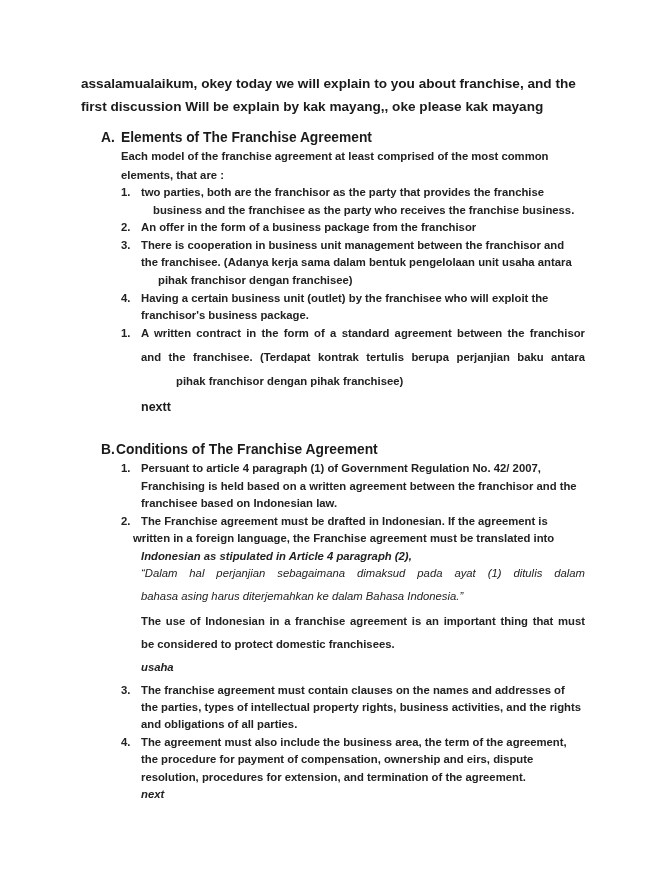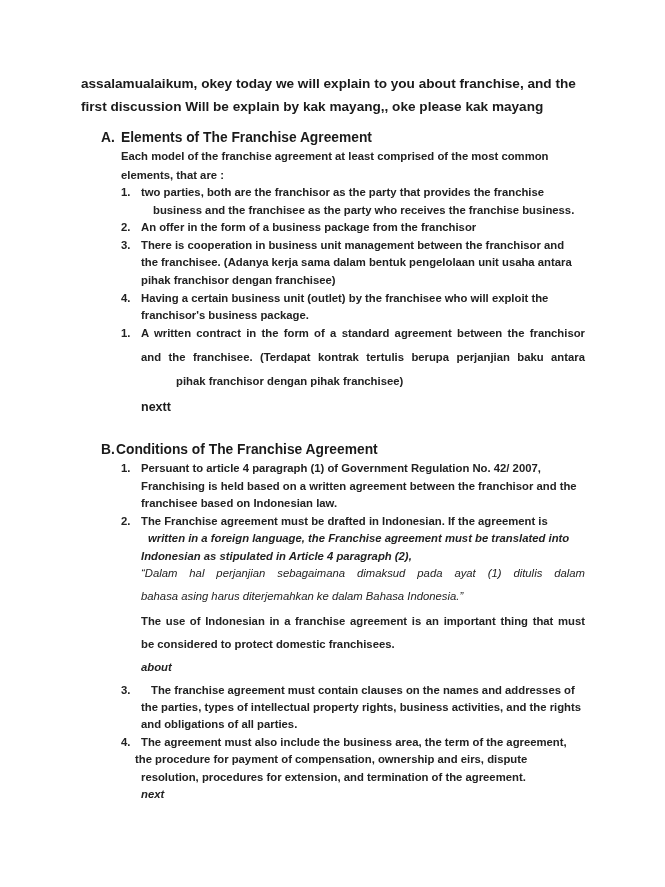--- a/index.html
+++ b/index.html
@@ -32,21 +32,21 @@
   <div class="num" style="left:121px; top:186px;">1.</div>
   <div class="abs body" style="left:141px; top:186px;">two parties, both are the franchisor as the party that provides the franchise</div>
   <div class="abs body" style="left:141px; top:204px;padding-left:12px;">business and the franchisee as the party who receives the franchise business.</div>
 
   <div class="num" style="left:121px; top:221px;">2.</div>
   <div class="abs body" style="left:141px; top:221px;">An offer in the form of a business package from the franchisor</div>
 
   <div class="num" style="left:121px; top:239px;">3.</div>
   <div class="abs body" style="left:141px; top:239px;">There is cooperation in business unit management between the franchisor and</div>
   <div class="abs body" style="left:141px; top:256px;">the franchisee.  (Adanya kerja sama dalam bentuk pengelolaan unit usaha antara</div>
-  <div class="abs body" style="left:141px; top:274px;">pihak franchisor dengan franchisee)</div>
+  <div class="abs body" style="left:158px; top:274px;">pihak franchisor dengan franchisee)</div>
 
   <div class="num" style="left:121px; top:292px;">4.</div>
   <div class="abs body" style="left:141px; top:292px;"> Having a certain business unit (outlet) by the franchisee who will exploit the</div>
   <div class="abs body" style="left:141px; top:309px;">franchisor's business package.</div>
 
   <div class="num" style="left:121px; top:327px;">1.</div>
   <div class="abs body justify" style="left:141px; top:327px; width:444px;">A written contract in the form of a standard agreement between the franchisor</div>
   <div class="abs body justify" style="left:141px; top:351px; width:444px;">and the franchisee. (Terdapat kontrak tertulis berupa perjanjian baku antara</div>
   <div class="abs body" style="left:141px; top:375px;padding-left:35px;">pihak franchisor dengan pihak franchisee)</div>
 
@@ -55,32 +55,32 @@
   <div class="abs heading" style="left:101px; top:442px;">B.</div>
   <div class="abs heading" style="left:116px; top:442px;">Conditions of The Franchise Agreement</div>
 
   <div class="num" style="left:121px; top:462px;">1.</div>
   <div class="abs body" style="left:141px; top:462px;">Persuant to article 4 paragraph (1) of Government Regulation No. 42/ 2007,</div>
   <div class="abs body" style="left:141px; top:480px;">Franchising is held based on a written agreement between the franchisor and the</div>
   <div class="abs body" style="left:141px; top:497px;">franchisee based on Indonesian law.</div>
 
   <div class="num" style="left:121px; top:515px;">2.</div>
   <div class="abs body" style="left:141px; top:515px;">The Franchise agreement must be drafted in Indonesian. If the agreement is</div>
-  <div class="abs body" style="left:148px; top:532px;font-style:italic;">written in a foreign language, the Franchise agreement must be translated into</div>
+  <div class="abs body" style="left:133px; top:532px;">written in a foreign language, the Franchise agreement must be translated into</div>
   <div class="abs body" style="left:141px; top:550px;font-style:italic;">Indonesian as stipulated in Article 4 paragraph (2),</div>
   <div class="abs body it justify" style="left:141px; top:567px; width:444px; font-weight:normal;">“Dalam hal perjanjian sebagaimana dimaksud pada ayat (1) ditulis dalam</div>
   <div class="abs body it" style="left:141px; top:590px; font-weight:normal;">bahasa asing harus diterjemahkan ke dalam Bahasa Indonesia.”</div>
   <div class="abs body justify" style="left:141px; top:615px; width:444px;">The use of Indonesian in a franchise agreement is an important thing that must</div>
   <div class="abs body" style="left:141px; top:638px;text-align:right;">be considered to protect domestic franchisees.</div>
-  <div class="abs body it" style="left:141px; top:661px;">about</div>
+  <div class="abs body it" style="left:141px; top:661px;">usaha</div>
 
   <div class="num" style="left:121px; top:684px;">3.</div>
-  <div class="abs body" style="left:151px; top:684px;">The franchise agreement must contain clauses on the names and addresses of</div>
+  <div class="abs body" style="left:141px; top:684px;">The franchise agreement must contain clauses on the names and addresses of</div>
   <div class="abs body" style="left:141px; top:701px;">the parties, types of intellectual property rights, business activities, and the rights</div>
   <div class="abs body" style="left:141px; top:718px;">and obligations of all parties.</div>
 
   <div class="num" style="left:121px; top:736px;">4.</div>
   <div class="abs body" style="left:141px; top:736px;">The agreement must also include the business area, the term of the agreement,</div>
-  <div class="abs body" style="left:135px; top:753px;text-align:center;">the procedure for payment of compensation, ownership and eirs, dispute</div>
+  <div class="abs body" style="left:141px; top:753px;text-align:center;">the procedure for payment of compensation, ownership and eirs, dispute</div>
   <div class="abs body" style="left:141px; top:771px;">resolution, procedures for extension, and termination of the agreement.</div>
   <div class="abs body it" style="left:141px; top:788px;">next</div>
 
 </div>
 
 </body></html>

